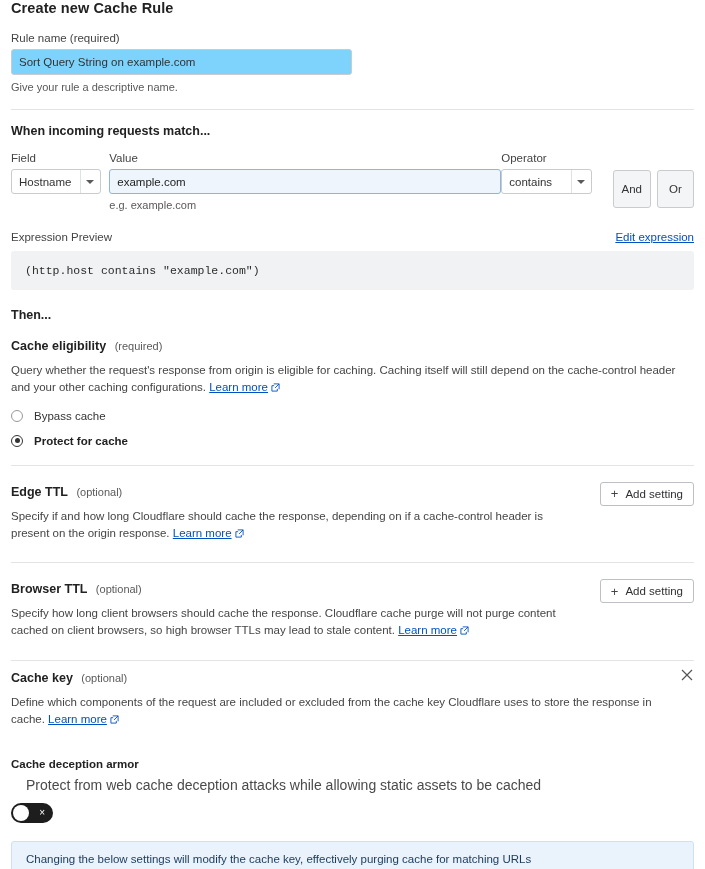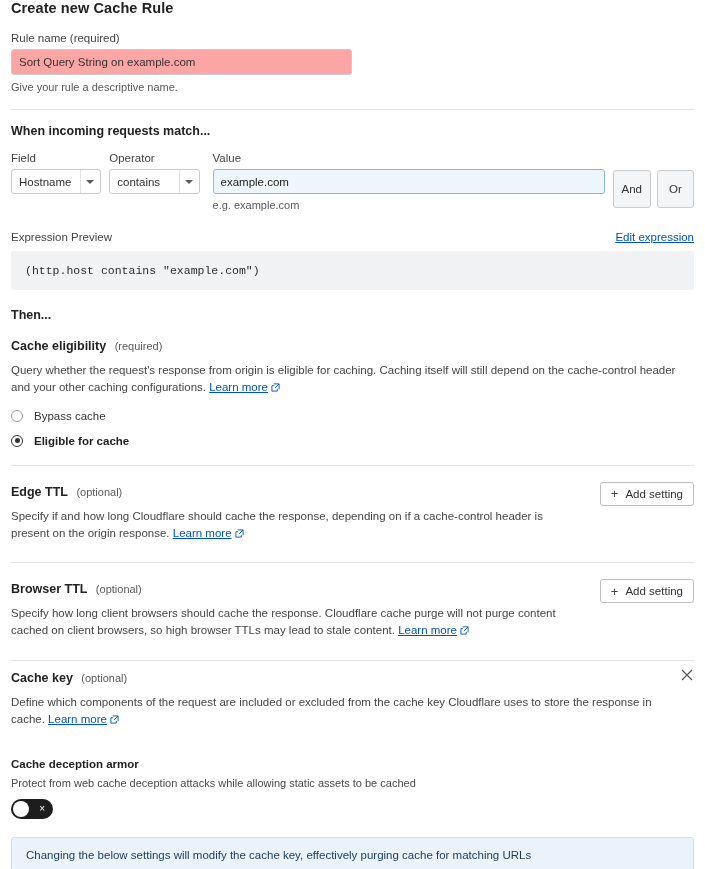--- a/index.html
+++ b/index.html
@@ -30,21 +30,21 @@
   }
   .text-input {
     width: 341px;
     height: 20px;
     border: 1px solid #c9cbcd;
     border-radius: 3px;
     padding: 12px 7px;
     font-size: 11.5px;
     color: #333;
     font-family: "Liberation Sans", sans-serif;
-    background: #fca5a5;
+    background: #7dd3fc;
     outline: none;
     display: block;
   }
   .helper {
     font-size: 11px;
     color: #595959;
     margin-top: 6px;
   }
   .hr {
     border: none;
@@ -269,23 +269,24 @@
     font-size: 11.5px;
     color: #1a3a5c;
   }
   .small-head {
     font-size: 11.5px;
     font-weight: bold;
     color: #222;
     margin-top: 30px;
   }
   .small-para {
-    font-size: 11px;
+    font-size: 14px;
     color: #4a4a4a;
     margin-top: 7px;
+    margin-left: 15px;
   }
 </style>
 </head>
 <body>
 
 <div id="page">
 
   <div class="title">Create new Cache Rule</div>
 
   <div>
@@ -301,33 +302,33 @@
   <div class="row">
     <div class="col" style="width:100px; margin-right:8px;">
       <div class="field-label">Field</div>
       <div class="select">
         <span>Hostname</span>
         <span class="divider"></span>
         <span class="caret"></span>
       </div>
     </div>
 
+    <div class="col" style="width:392px;">
+      <div class="field-label">Value</div>
+      <input class="value-input" style="width: 392px;" value="example.com">
+      <div class="eg">e.g. example.com</div>
+    </div>
+
     <div class="col" style="width:100px; margin-right:13px;">
       <div class="field-label">Operator</div>
       <div class="select">
         <span>contains</span>
         <span class="divider"></span>
         <span class="caret"></span>
       </div>
-    </div>
-
-    <div class="col" style="width:392px;">
-      <div class="field-label">Value</div>
-      <input class="value-input" style="width: 392px;" value="example.com">
-      <div class="eg">e.g. example.com</div>
     </div>
 
     <div class="col" style="margin-left:8px; padding-top:18px;">
       <button class="gray-btn">And</button>
     </div>
     <div class="col" style="margin-left:6px; padding-top:18px;">
       <button class="gray-btn">Or</button>
     </div>
   </div>
 
@@ -353,21 +354,21 @@
             <path d="M7 6.5V9H1V3h2.5" fill="none" stroke="#0051c3" stroke-width="1"></path>
           </svg></span>
     </div>
 
     <div class="radio-row">
       <span class="radio"></span>
       <span class="radio-label">Bypass cache</span>
     </div>
     <div class="radio-row">
       <span class="radio checked"></span>
-      <span class="radio-label bold">Eligible for cache</span>
+      <span class="radio-label bold">Protect for cache</span>
     </div>
   </div>
 
   <hr class="hr" style="margin-top:18px;">
 
   <div class="setting-block">
     <div class="setting-left">
       <div>
         <span class="sub-head">Edge TTL</span>
         <span class="optional">(optional)</span>

